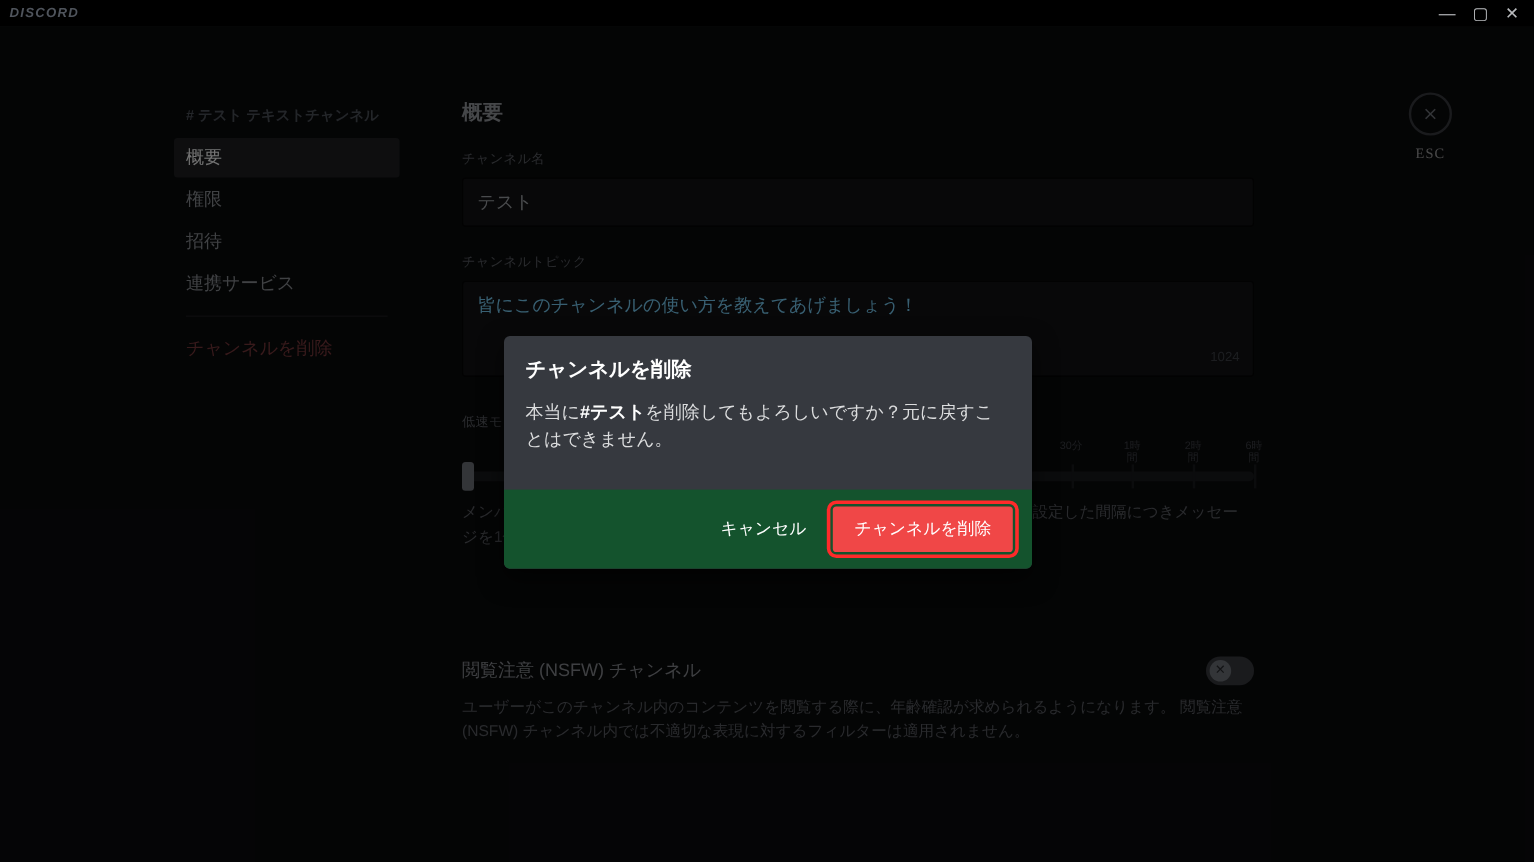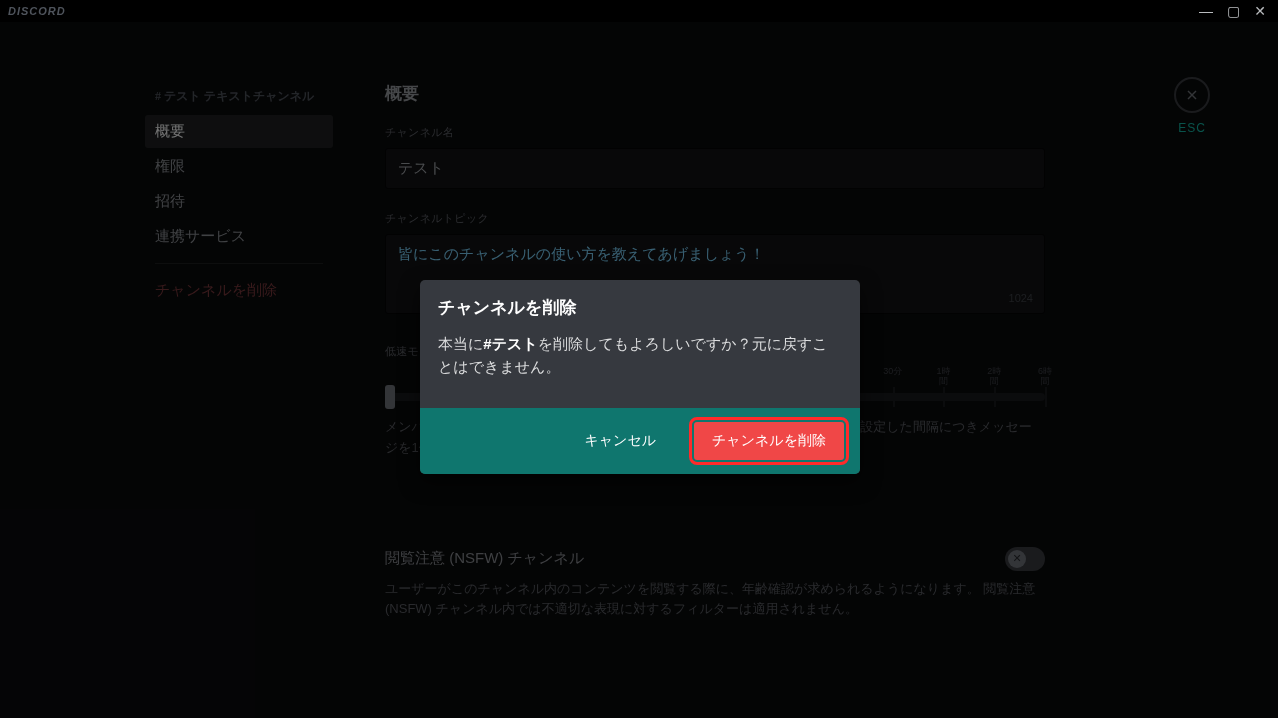--- a/index.html
+++ b/index.html
@@ -36,21 +36,20 @@
 }
 .settings {
   position: absolute;
   inset: 0;
   display: flex;
 }
 .sidebar {
   width: 345px;
   background: #0b0c0d;
   padding: 60px 0 0 0;
-  font-family: Liberation Serif, serif;
 }
 .sidebar-inner {
   padding-left: 145px;
   padding-right: 12px;
 }
 .sidebar-header {
   font-size: 12px;
   font-weight: 700;
   color: #4f545c;
   padding: 6px 10px 10px 10px;
@@ -92,21 +91,21 @@
 .close-circle {
   width: 36px; height: 36px;
   border-radius: 50%;
   border: 2px solid #3a3c41;
   display: flex;
   align-items: center;
   justify-content: center;
   color: #72767d;
   cursor: pointer;
 }
-.close-esc-label { font-size: 12px; color: #14b8a6; letter-spacing: 1px; }
+.close-esc-label { font-size: 12px; color: #a3a3a3; letter-spacing: 1px; font-family: Liberation Serif, serif; }
 .section-title {
   color: #9a9da2;
   font-size: 17px;
   font-weight: 600;
   margin-bottom: 20px;
 }
 .field-label {
   font-size: 11px;
   color: #5c6066;
   margin-bottom: 8px;
@@ -249,26 +248,26 @@
   color: #fff;
 }
 .modal-body {
   padding: 14px 18px 30px 18px;
   font-size: 15px;
   color: #dcddde;
   line-height: 1.5;
 }
 .modal-body b { color: #fff; font-weight: 700; }
 .modal-footer {
-  background: #0f766e;
+  background: #14532d;
   padding: 14px 16px;
   display: flex;
   justify-content: flex-end;
   align-items: center;
-  gap: 30px;
+  gap: 14px;
   text-align: right;
 }
 .btn-cancel {
   color: #fff;
   font-size: 14px;
   cursor: pointer;
   padding: 10px 8px;
 }
 .btn-danger {
   background: #f04747;

